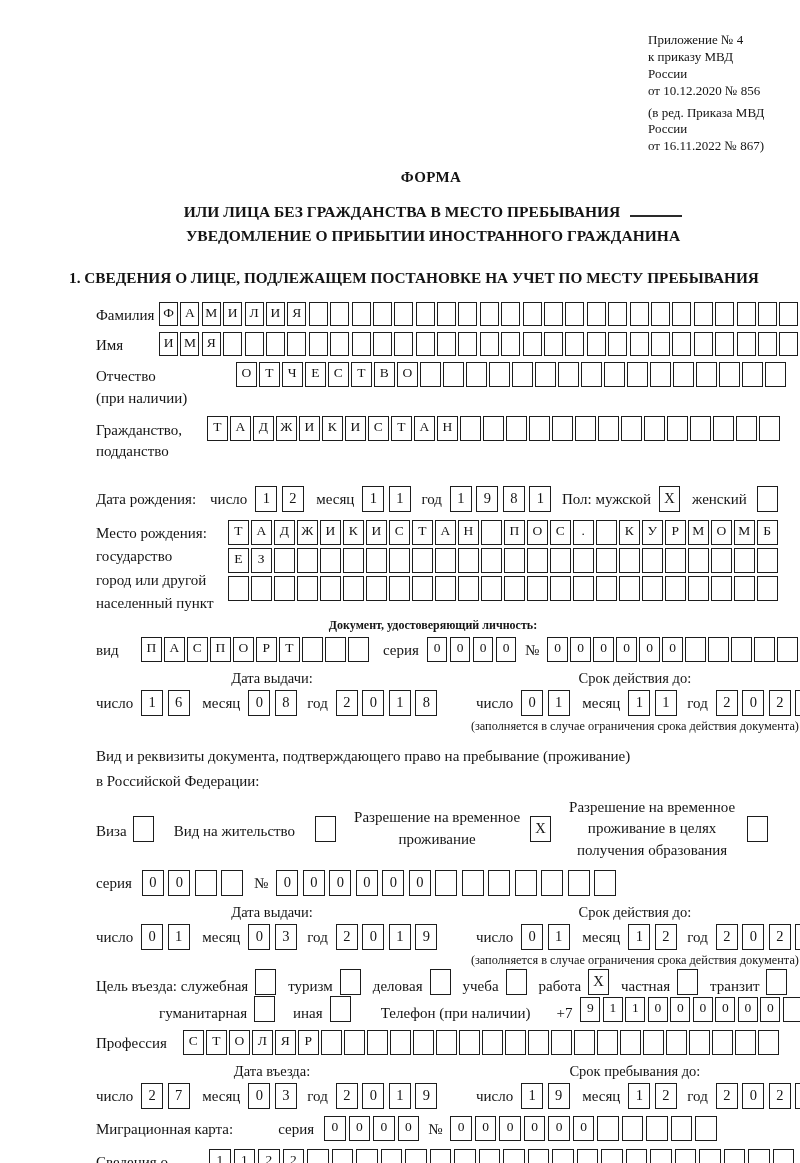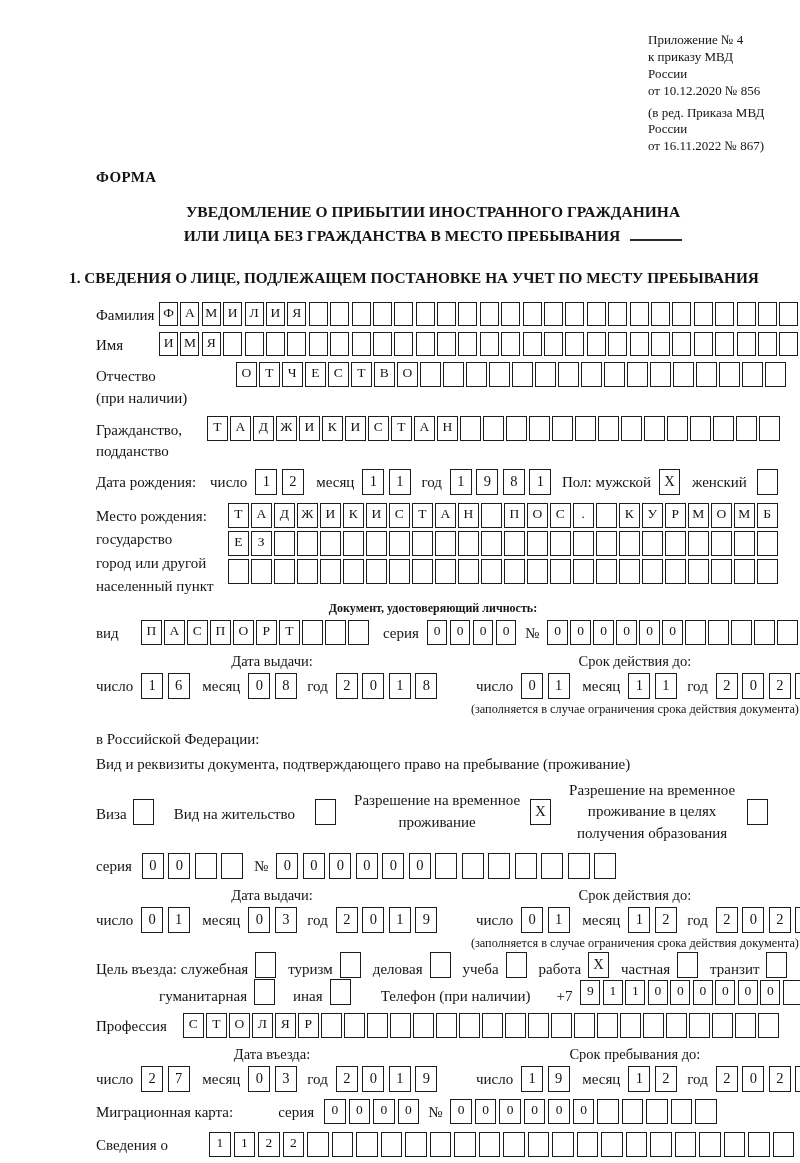--- a/index.html
+++ b/index.html
@@ -6,21 +6,21 @@
   html,body { background:#ffffff; }
   body {
     width:800px; font-family:"Liberation Serif","DejaVu Serif",serif;
     color:#141414; font-size:15px; line-height:1.25;
   }
   .page { width:800px; height:1163px; padding:32px 30px 8px 96px; overflow:hidden; background:#fff; position:relative; }
 
   
   .annex { margin-left:552px; font-size:13px; line-height:1.3; }
   .annex .gap { margin-top:5px; }
-  .forma { text-align:left; font-weight:bold; font-size:15px; margin-top:13px; padding-right:4px; letter-spacing:.4px; }
+  .forma { text-align:center; font-weight:bold; font-size:15px; margin-top:13px; padding-right:4px; letter-spacing:.4px; }
 
   .title { text-align:center; font-weight:bold; font-size:15.5px; margin-top:13px; line-height:1.55; }
   .title-blank { display:inline-block; width:52px; border-bottom:2.2px solid #2a2a2a; height:13px; margin-left:10px; }
   .sec-heading { font-weight:bold; font-size:15.3px; margin-top:20px; margin-left:-27px; white-space:nowrap; }
 
   
   .frow { display:flex; align-items:flex-start; margin-top:6px; }
   .flabel { flex:0 0 auto; padding-top:4px; }
   .boxes { display:flex; flex:0 0 auto; flex-wrap:nowrap; }
   .cell {
@@ -80,22 +80,22 @@
     <div>Приложение № 4</div>
     <div>к приказу МВД России</div>
     <div>от 10.12.2020 № 856</div>
     <div class="gap">(в ред. Приказа МВД России</div>
     <div>от 16.11.2022 № 867)</div>
   </div>
 
   <div class="forma">ФОРМА</div>
 
   <div class="title">
+    <div><span>ИЛИ ЛИЦА БЕЗ ГРАЖДАНСТВА В МЕСТО ПРЕБЫВАНИЯ</span><span class="title-blank"></span></div>
     <div>УВЕДОМЛЕНИЕ О ПРИБЫТИИ ИНОСТРАННОГО ГРАЖДАНИНА</div>
-    <div><span>ИЛИ ЛИЦА БЕЗ ГРАЖДАНСТВА В МЕСТО ПРЕБЫВАНИЯ</span><span class="title-blank"></span></div>
   </div>
 
   <div class="sec-heading">1. СВЕДЕНИЯ О ЛИЦЕ, ПОДЛЕЖАЩЕМ ПОСТАНОВКЕ НА УЧЕТ ПО МЕСТУ ПРЕБЫВАНИЯ</div>
 
   <div class="frow" style="margin-top:15px">
     <div class="flabel w63">Фамилия</div>
     <div class="boxes">
         <span class="cell">Ф</span>
         <span class="cell">А</span>
         <span class="cell">М</span>
@@ -225,21 +225,21 @@
         <span class="cell"></span>
         <span class="cell"></span>
         <span class="cell"></span>
         <span class="cell"></span>
         <span class="cell"></span>
         <span class="cell"></span>
         <span class="cell"></span>
       </div>
   </div>
 
-  <div class="frow" style="margin-top:6px">
+  <div class="frow" style="margin-top:23px">
     <span class="inline-label">Дата рождения:</span>
     <span class="inline-label ml14 mr8">число</span>
     <span class="boxes dcells">
         <span class="cell">1</span>
         <span class="cell">2</span>
       </span>
     <span class="inline-label ml8 mr8">месяц</span>
     <span class="boxes dcells">
         <span class="cell">1</span>
         <span class="cell">1</span>
@@ -427,22 +427,22 @@
             <span class="cell">0</span>
             <span class="cell">2</span>
             <span class="cell">5</span>
           </span>
       </div>
       <div class="dnote">(заполняется в случае ограничения срока действия документа)</div>
     </div>
   </div>
 
   <div class="intro">
+    <div>Вид и реквизиты документа, подтверждающего право на пребывание (проживание)</div>
     <div>в Российской Федерации:</div>
-    <div>Вид и реквизиты документа, подтверждающего право на пребывание (проживание)</div>
   </div>
 
   <div class="permit-row">
     <span class="inline-label">Виза</span>
     <span class="checkbox ml6"></span>
     <span class="inline-label ml20">Вид на жительство</span>
     <span class="checkbox ml20"></span>
     <span class="permit-text ml18">
       <div>Разрешение на временное</div>
       <div>проживание</div>

